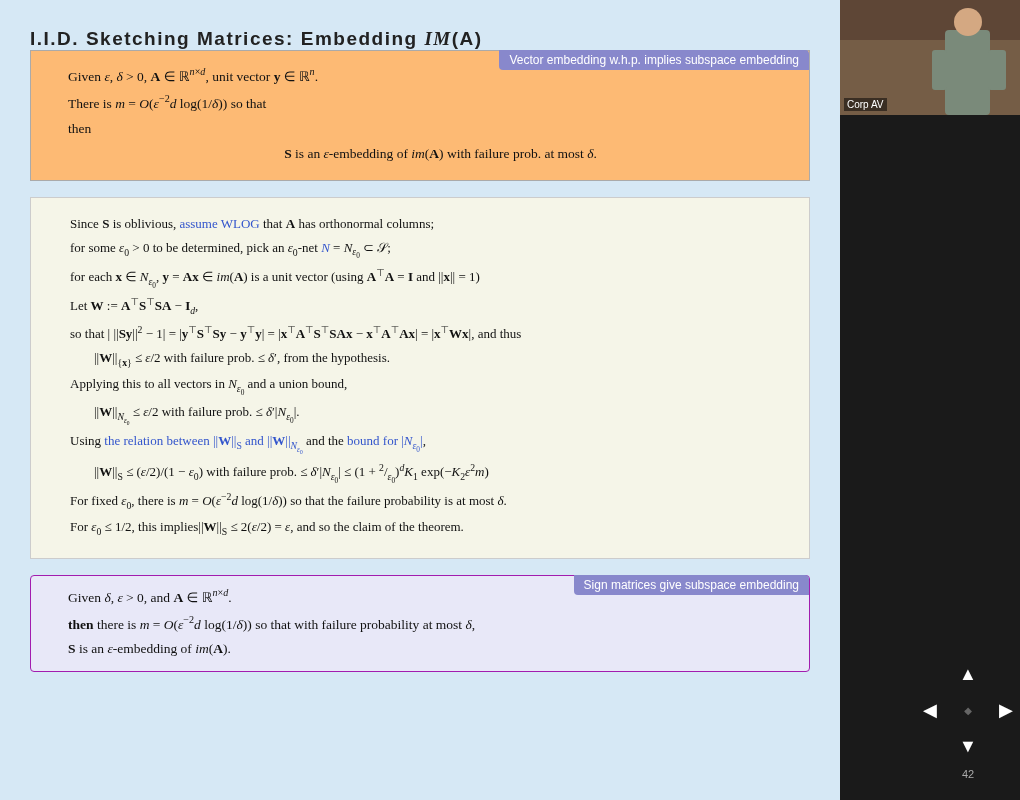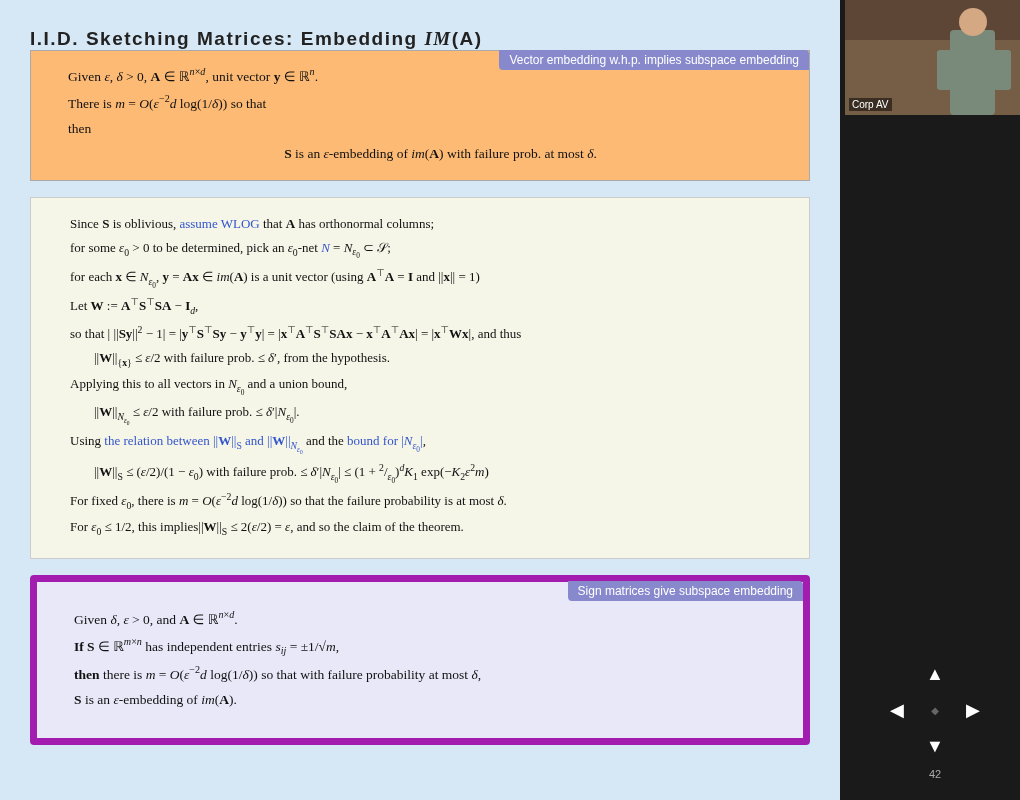--- a/index.html
+++ b/index.html
@@ -67,23 +67,23 @@
     #proof-box {
       background: #f5f5e8;
       border: 1px solid #ccc;
       border-radius: 0;
       padding: 15px 18px;
       margin-bottom: 16px;
     }
 
     #bottom-theorem-box {
       background: #e8e8f8;
-      border: 7px solid #a21caf;
+      border: 1px solid #a21caf;
       border-radius: 4px;
-      padding: 24px 16px;
+      padding: 8px 16px;
       position: relative;
     }
 
     .theorem-label-bottom {
       position: absolute;
       top: -1px;
       right: 0;
       background: #8888cc;
       color: white;
       font-family: Arial, sans-serif;
@@ -93,21 +93,21 @@
     }
 
     #sidebar {
       position: absolute;
       right: 0; top: 0;
       width: 180px;
       height: 800px;
       background: #1a1a1a;
       display: flex;
       flex-direction: column;
-      align-items: center;
+      align-items: flex-end;
       padding-left: 10px;
     }
 
     #video-thumb {
       width: 180px;
       height: 115px;
       background: #5a4a3a;
       position: relative;
       overflow: hidden;
     }
@@ -192,21 +192,20 @@
       <p style="padding-left:24px;">||<b>W</b>||<sub>S</sub> ≤ (<i>ε</i>/2)/(1 − <i>ε</i><sub>0</sub>) with failure prob. ≤ <i>δ</i>′|<i>N</i><sub><i>ε</i><sub>0</sub></sub>| ≤ (1 + <sup>2</sup>/<sub><i>ε</i><sub>0</sub></sub>)<sup><i>d</i></sup><i>K</i><sub>1</sub> exp(−<i>K</i><sub>2</sub><i>ε</i><sup>2</sup><i>m</i>)</p>
       <p>For fixed <i>ε</i><sub>0</sub>, there is <i>m</i> = <i>O</i>(<i>ε</i><sup>−2</sup><i>d</i> log(1/<i>δ</i>)) so that the failure probability is at most <i>δ</i>.</p>
       <p>For <i>ε</i><sub>0</sub> ≤ 1/2, this implies||<b>W</b>||<sub>S</sub> ≤ 2(<i>ε</i>/2) = <i>ε</i>, and so the claim of the theorem.</p>
     </div>
   </div>
 
   <div id="bottom-theorem-box">
     <div class="theorem-label-bottom">Sign matrices give subspace embedding</div>
     <div class="math-text">
       <p>Given <i>δ</i>, <i>ε</i> &gt; 0, and <b>A</b> ∈ ℝ<sup><i>n</i>×<i>d</i></sup>.</p>
-      <p><b>If S</b> ∈ ℝ<sup><i>m</i>×<i>n</i></sup> has independent entries <i>s</i><sub><i>ij</i></sub> = ±1/√<i>m</i>,</p>
       <p><b>then</b> there is <i>m</i> = <i>O</i>(<i>ε</i><sup>−2</sup><i>d</i> log(1/<i>δ</i>)) so that with failure probability at most <i>δ</i>,</p>
       <p><b>S</b> is an <i>ε</i>-embedding of <i>im</i>(<b>A</b>).</p>
     </div>
   </div>
 </div>
 
 <div id="sidebar">
   <div id="video-thumb">
     <svg width="180" height="115" style="position:absolute;top:0;left:0;">
       <rect width="180" height="115" fill="#6b5040"></rect>

